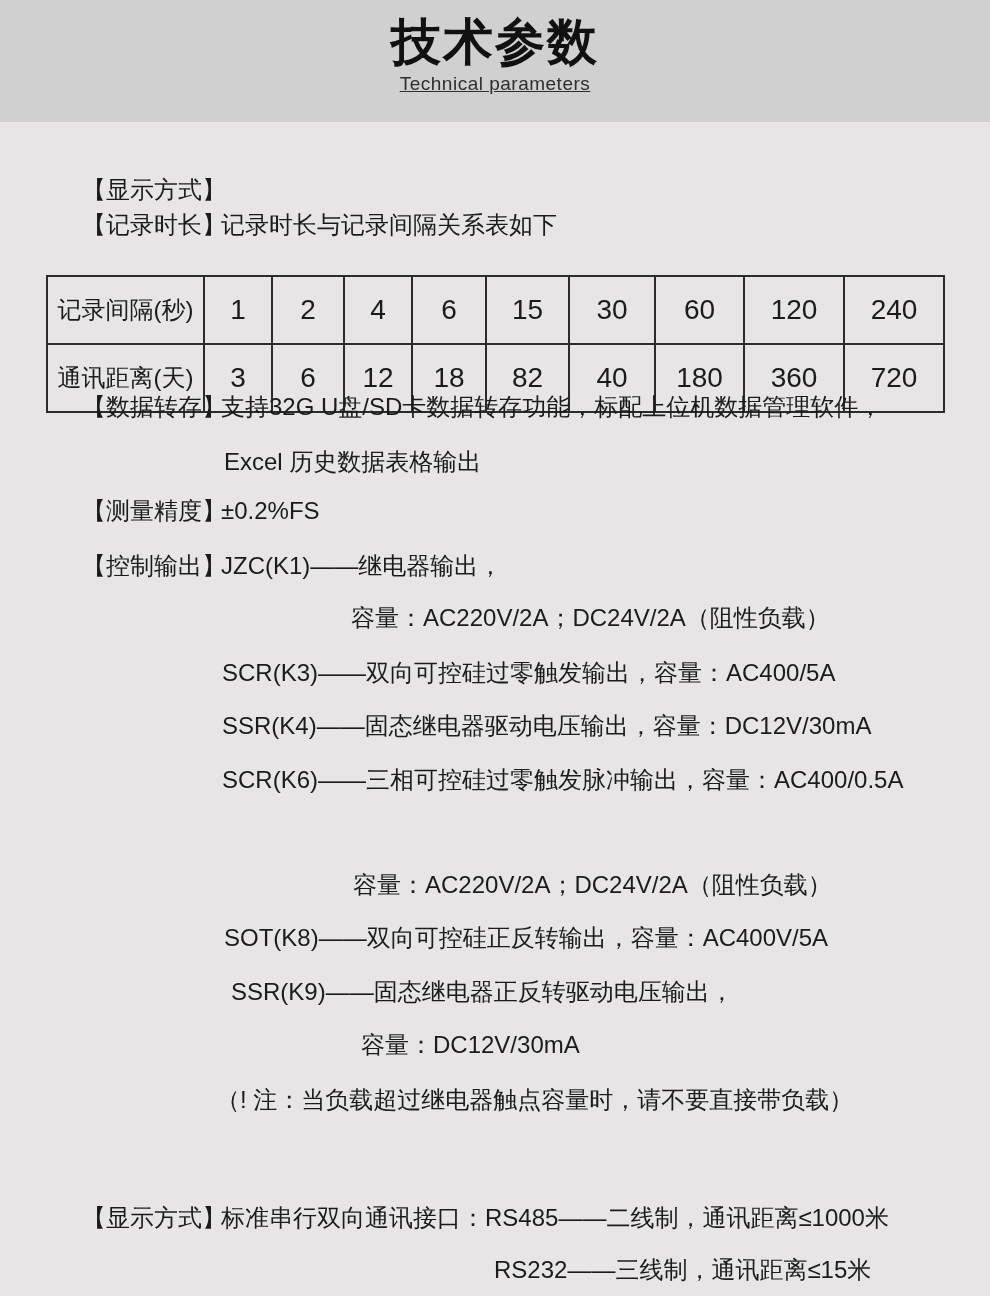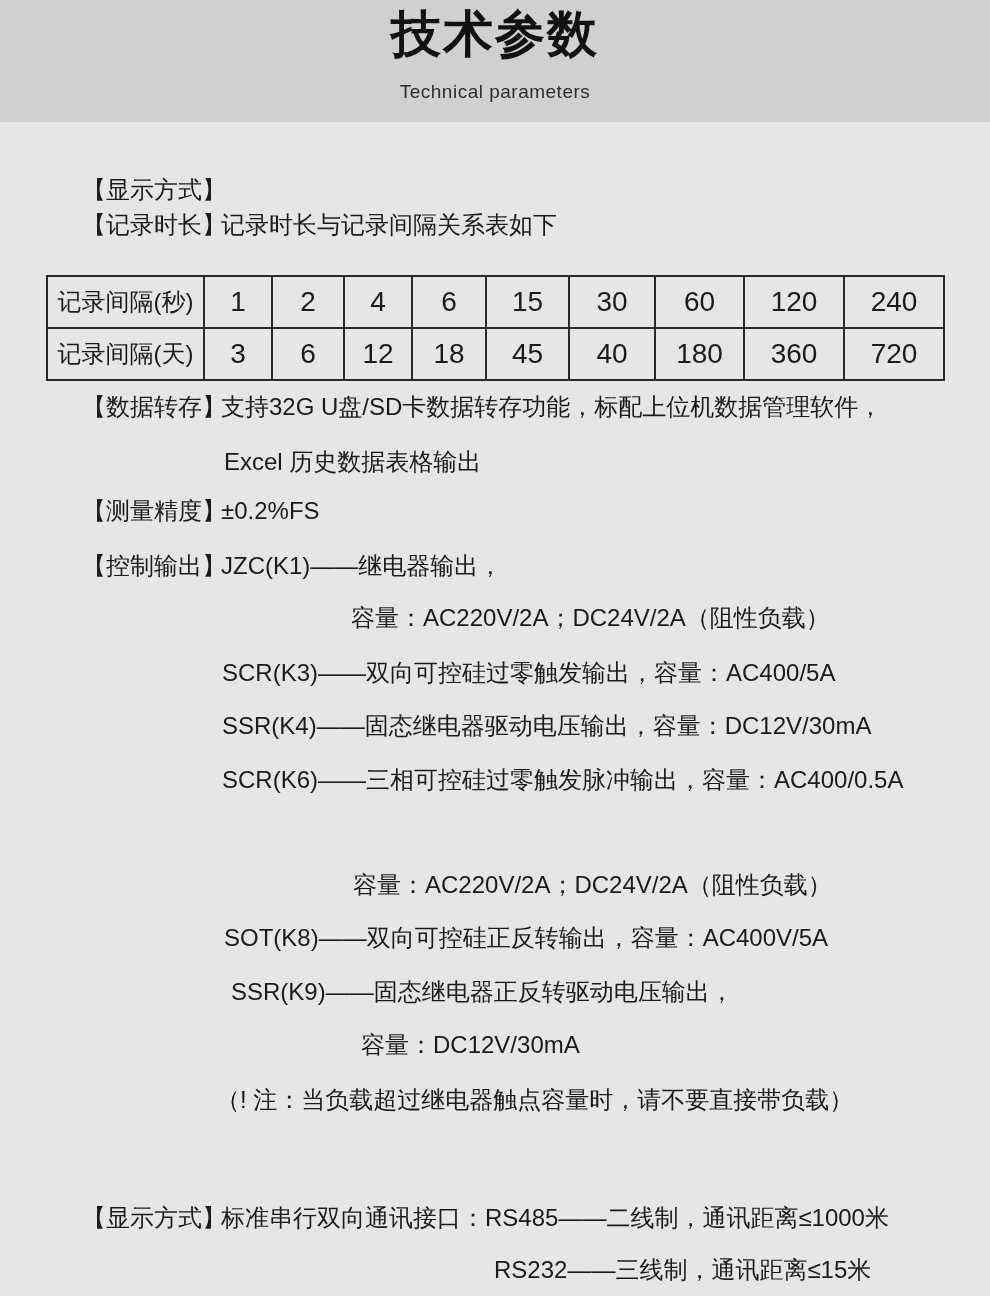--- a/index.html
+++ b/index.html
@@ -12,39 +12,39 @@
   }
   .page{
     position:relative; width:990px; height:1296px; overflow:hidden;
     background:var(--bg); color:var(--text); margin:0 auto;
   }
   .header-band{
     position:absolute; top:0; left:0; width:100%; height:122px;
     background:var(--header-bg); text-align:center;
   }
   .title{
-    margin:0; padding-top:4px; font-size:50px; font-weight:700;
+    margin:0; padding-top:12px; font-size:50px; font-weight:700;
     line-height:60px; letter-spacing:2px; color:#111;
   }
   .subtitle{
-    margin:16px; font-size:19px; line-height:24px; color:#2e2e2e; letter-spacing:0.5px;
+    margin:0; font-size:19px; line-height:24px; color:#2e2e2e; letter-spacing:0.5px;text-decoration:underline;
   }
   .ln{
     position:absolute; left:0; width:100%; height:34px; line-height:34px;
     font-size:24px; white-space:nowrap;margin-left:44px;
   }
   .lb{position:absolute; left:38px;}
   .ct{position:absolute; left:177px;}
   .spec-table{
     position:absolute; top:275px; left:46px; width:897px; height:100px;
     border-collapse:collapse; table-layout:fixed; font-size:24px; color:var(--text);
   }
   .spec-table td{
     border:2px solid var(--border); text-align:center; vertical-align:middle;
-    padding:0; height:50px; overflow:hidden;
+    padding:8px; height:50px; overflow:hidden;
   }
   .spec-table td.rowhead{font-size:24px;}
   .spec-table td.val{font-size:28px;}
 </style>
 </head>
 <body>
 
 <div class="page">
 
   <div class="header-band">
@@ -81,26 +81,26 @@
       <td class="val">2</td>
       <td class="val">4</td>
       <td class="val">6</td>
       <td class="val">15</td>
       <td class="val">30</td>
       <td class="val">60</td>
       <td class="val">120</td>
       <td class="val">240</td>
     </tr>
     <tr>
-      <td class="rowhead">记录间隔(天)</td>
+      <td class="rowhead">通讯距离(天)</td>
       <td class="val">3</td>
       <td class="val">6</td>
       <td class="val">12</td>
       <td class="val">18</td>
-      <td class="val">45</td>
+      <td class="val">82</td>
       <td class="val">40</td>
       <td class="val">180</td>
       <td class="val">360</td>
       <td class="val">720</td>
     </tr>
   </tbody>
     </table>
 
   <div class="ln" style="top:390px">
     <span class="lb">【数据转存】</span>

